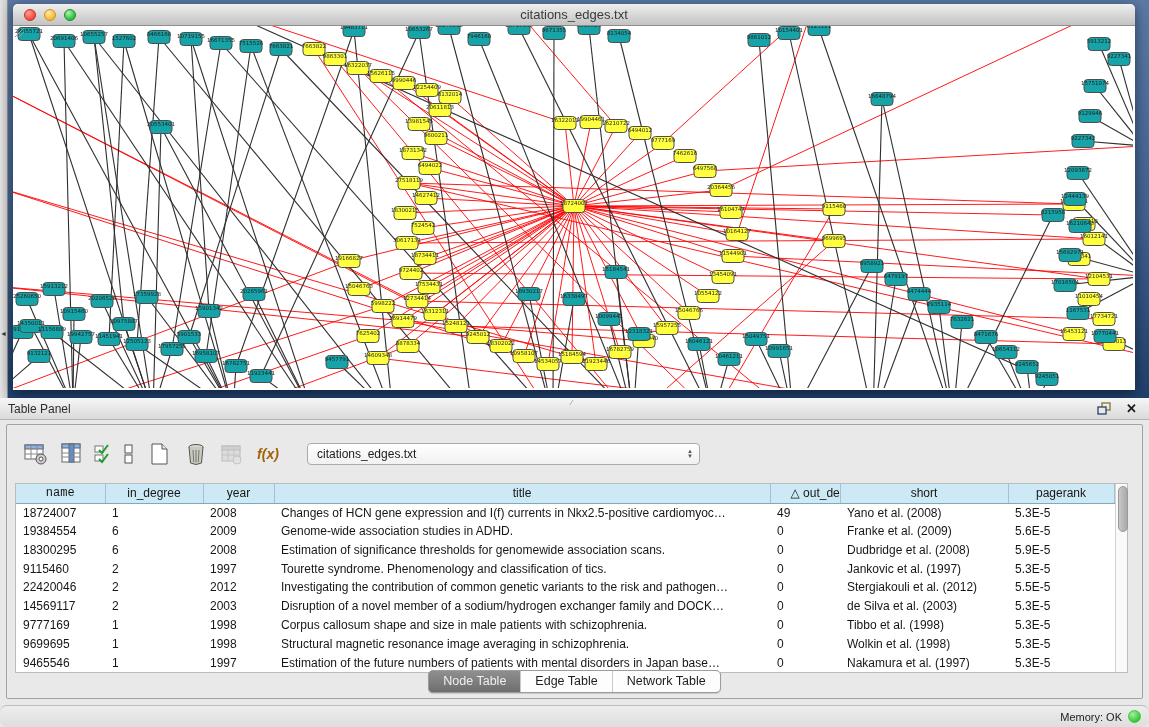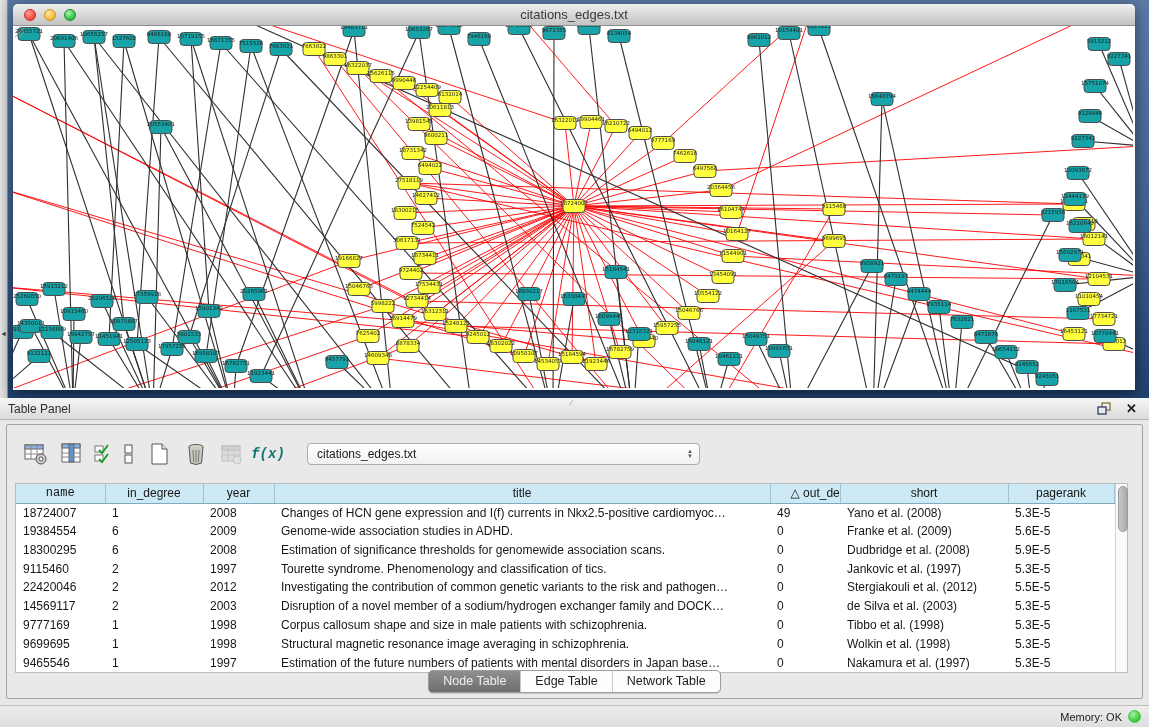--- a/index.html
+++ b/index.html
@@ -40,21 +40,21 @@
   .close-btn { font-size:13px; font-weight:bold; color:#1b1b1b; line-height:1; }
   .grip-dot { position:absolute; left:571px; top:0px; font-size:8px; color:#888; }
 
   .panel-body { position:absolute; left:6px; right:6px; top:26px; height:275px;
     border:1px solid #a3a3a3; border-radius:2px; background:#e9e9e9; }
   .toolbar { position:absolute; left:0; top:0; right:0; height:58px;
     display:flex; align-items:center; padding-left:14px; }
   .tb-btn { width:30px; height:30px; display:flex; align-items:center; justify-content:center;
     background:none; border:none; cursor:pointer; margin-right:6px; }
   .tb-btn.narrow { width:20px; }
-  .fx { font-family:Liberation Mono, monospace; font-style:italic; font-weight:bold; font-size:14px; color:#0f766e; }
+  .fx { font-family:Liberation Sans, sans-serif; font-style:italic; font-weight:bold; font-size:14px; color:#a16207; }
   .selector { margin-left:18px; width:393px; height:22px; border:1px solid #ababab; border-radius:4px;
     background:linear-gradient(180deg,#ffffff,#f1f1f1); display:flex; align-items:center;
     font-size:12px; color:#1c1c1c; padding:0 6px 0 9px; cursor:pointer;
     box-shadow:inset 0 1px 0 #fff; }
   .selector .sel-text { flex:1; }
   .sel-arrows { display:flex; flex-direction:column; line-height:5px; font-size:6px; color:#555; }
 
   .table-wrap { position:absolute; left:8px; top:58px; width:1113px; height:190px; background:#fff;
     border:1px solid #bcbcbc; display:flex; }
   table.data { border-collapse:collapse; table-layout:fixed; width:1098px; font-size:12px; color:#161616; }
@@ -71,21 +71,21 @@
   .seg-group { display:flex; border:1px solid #9c9c9c; border-radius:5px; overflow:hidden;
     background:#15803d; box-shadow:0 1px 1px rgba(0,0,0,.15); }
   .seg { font-family:"Liberation Sans", sans-serif; font-size:12.5px; padding:3px 14px 4px;
     background:#fdfdfd; border:none; border-left:1px solid #c9c9c9; color:#1d1d1d; cursor:pointer; }
   .seg:first-child { border-left:none; }
   .seg.active { background:linear-gradient(180deg,#8f8f8f,#6e6e6e); color:#efefef; }
 
   
   .status-bar { position:absolute; left:0; top:705px; width:1149px; height:22px;
     background:linear-gradient(180deg,#ededed,#dedede); border-top:1px solid #bdbdbd;
-    display:flex; align-items:center; justify-content:flex-end; padding-right:8px; gap:6px; }
+    display:flex; align-items:center; justify-content:flex-end; padding-right:8px; gap:6px;border-radius:7px; }
   .mem-label { font-size:11px; color:#222; }
   .mem-dot { width:13px; height:13px; border-radius:50%;
     background:radial-gradient(circle at 35% 30%,#a9eda4,#46cf46 60%,#27a527); border:1px solid #2a8c2a; }
 </style>
 </head>
 <body>
 
 <div class="stage">
 
   <div class="desktop">

